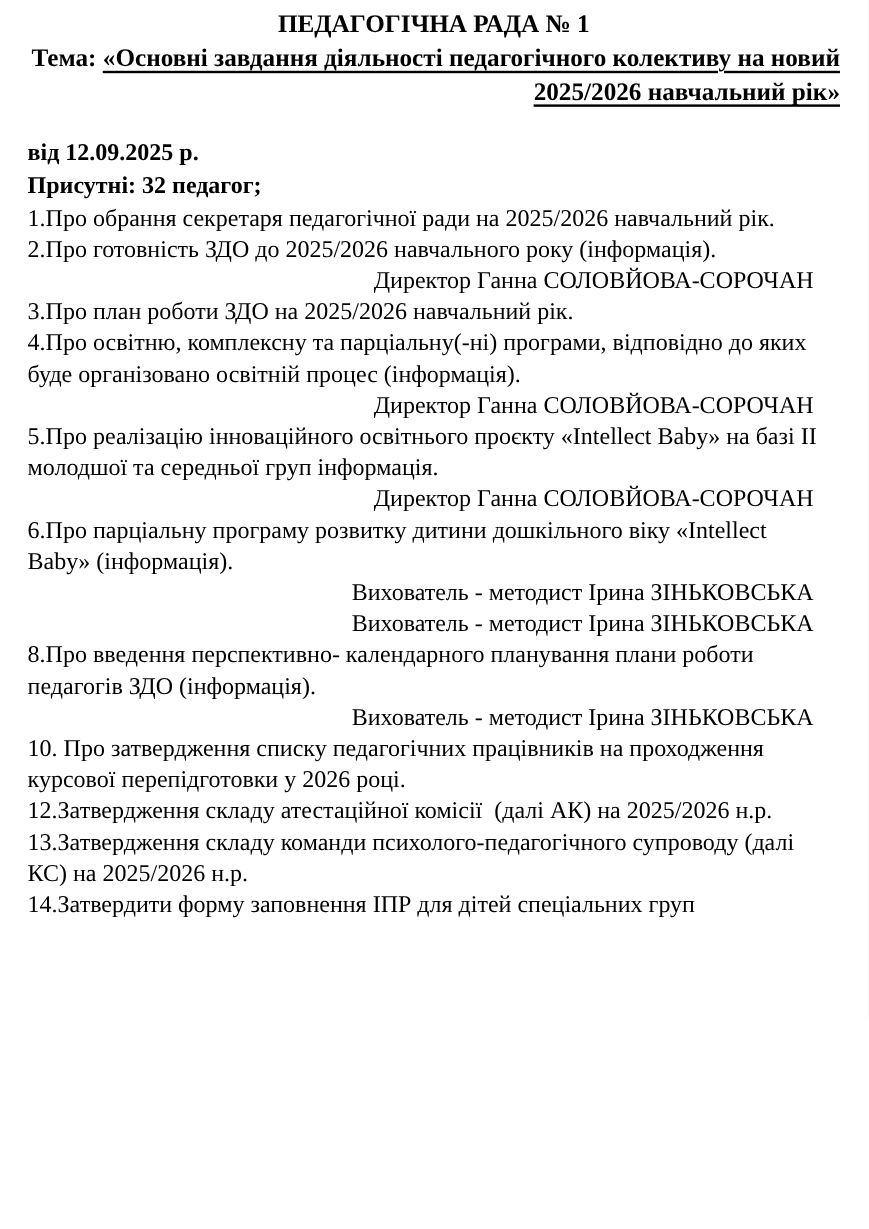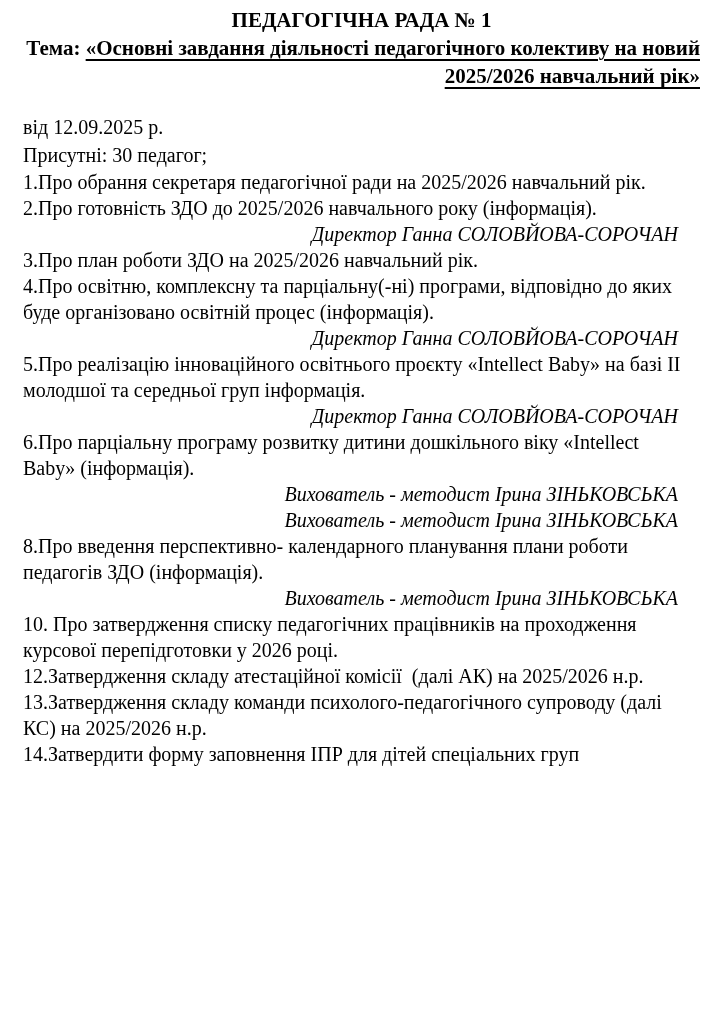--- a/index.html
+++ b/index.html
@@ -22,51 +22,50 @@
   .doc-topic{
     text-align:right;font-weight:bold;
     font-size:21px;line-height:28px;
     white-space:pre-wrap;
   }
   .doc-topic .u{
     text-decoration:underline;
     text-decoration-thickness:2px;
     text-underline-offset:4px;
   }
-  .meta-block{margin-top:23px;line-height:28px;}
+  .meta-block{margin-top:23px;line-height:28px;font-weight:bold;}
   .meta-line{margin:0;white-space:pre-wrap;}
   .agenda-heading{
     margin-top:22px;
     text-align:center;font-weight:bold;
     font-size:20px;line-height:26px;
   }
   .agenda-list{margin:0;}
   .agenda-item{
     margin:0 18px 0 0;
     white-space:pre-wrap;
   }
   .agenda-item.right{
     text-align:right;
     margin-right:22px;
-    font-style:italic;
   }
 </style>
 </head>
 <body>
 
 <div class="page">
 
   <div class="doc-title">ПЕДАГОГІЧНА РАДА № 1</div>
 
   <div class="doc-topic"><span>Тема: </span><span class="u">«Основні завдання діяльності педагогічного колективу на новий
 2025/2026 навчальний рік»</span></div>
 
   <div class="meta-block">
     <p class="meta-line">від 12.09.2025 р.</p>
-    <p class="meta-line">Присутні: 30 педагог;</p>
+    <p class="meta-line">Присутні: 32 педагог;</p>
   </div>
 
 
   <div class="agenda-list" id="agenda-list">
       <p class="agenda-item">1.Про обрання секретаря педагогічної ради на 2025/2026 навчальний рік.</p>
       <p class="agenda-item">2.Про готовність ЗДО до 2025/2026 навчального року (інформація).</p>
       <p class="agenda-item right">Директор Ганна СОЛОВЙОВА-СОРОЧАН</p>
       <p class="agenda-item">3.Про план роботи ЗДО на 2025/2026 навчальний рік.</p>
       <p class="agenda-item">4.Про освітню, комплексну та парціальну(-ні) програми, відповідно до яких
 буде організовано освітній процес (інформація).</p>

